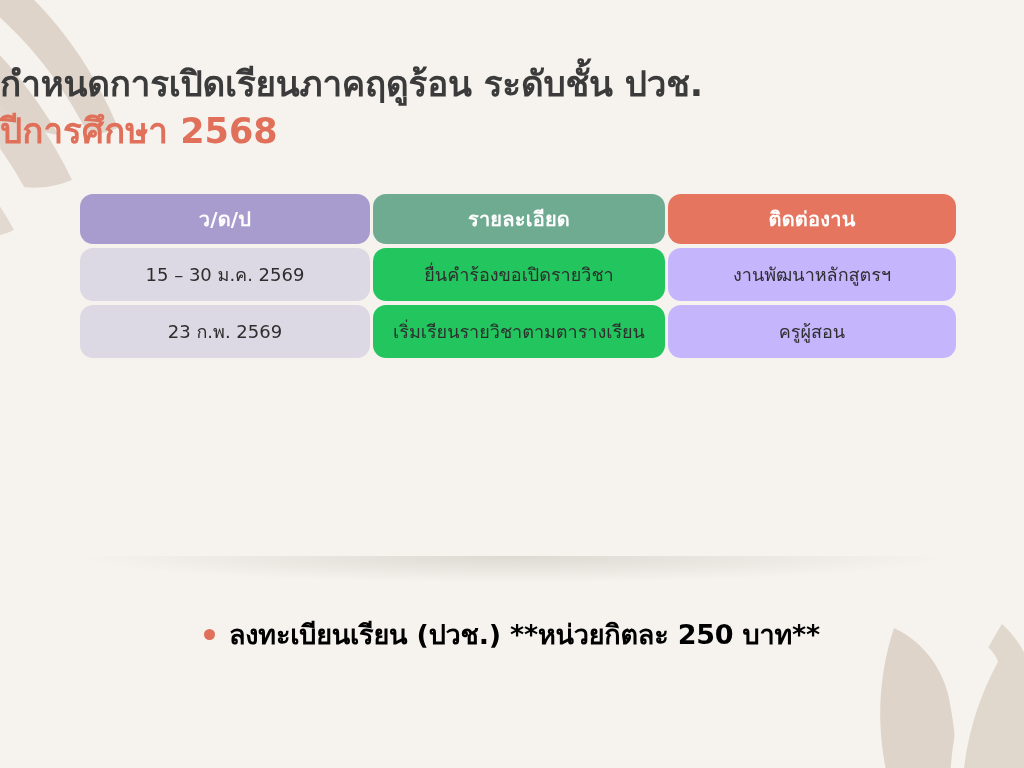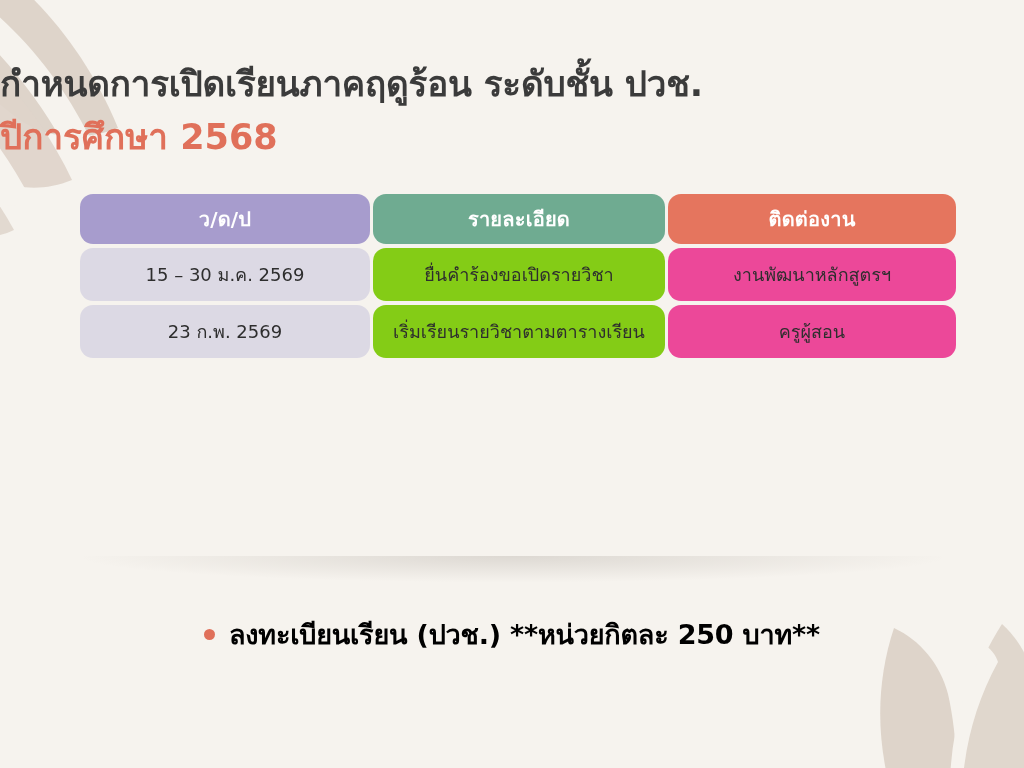--- a/index.html
+++ b/index.html
@@ -59,21 +59,21 @@
     color: #3b3b3b;
     letter-spacing: -0.2px;
     line-height: 1.28;
   }
   .title-line-2 {
     display: block;
     font-size: 35px;
     font-weight: 700;
     color: #e0705a;
     line-height: 1.28;
-    margin-top: 8px;
+    margin-top: 2px;
   }
 
   
   .schedule-table {
     position: absolute;
     top: 190px;
     left: 77px;
     width: 870px;
     border-collapse: separate;
     border-spacing: 3px 4px;
@@ -101,22 +101,22 @@
   }
   col.col-date    { width: 290px; }
   col.col-detail  { width: 292px; }
   col.col-contact { width: 288px; }
 
   th.head-date    { background: #a79ccd; }
   th.head-detail  { background: #6fab91; }
   th.head-contact { background: #e5755e; }
 
   td.cell-date    { background: #dcd9e4; }
-  td.cell-detail  { background: #84cc16; margin-top: 22px; }
-  td.cell-contact { background: #ec4899; }
+  td.cell-detail  { background: #22c55e; margin-top: 22px; }
+  td.cell-contact { background: #c4b5fd; }
 
   
   .table-shadow {
     position: absolute;
     top: 556px;
     left: 84px;
     width: 858px;
     height: 26px;
     background: radial-gradient(ellipse at 50% 0%, rgba(120,110,100,0.20) 0%, rgba(120,110,100,0.0) 72%);
     z-index: 1;

